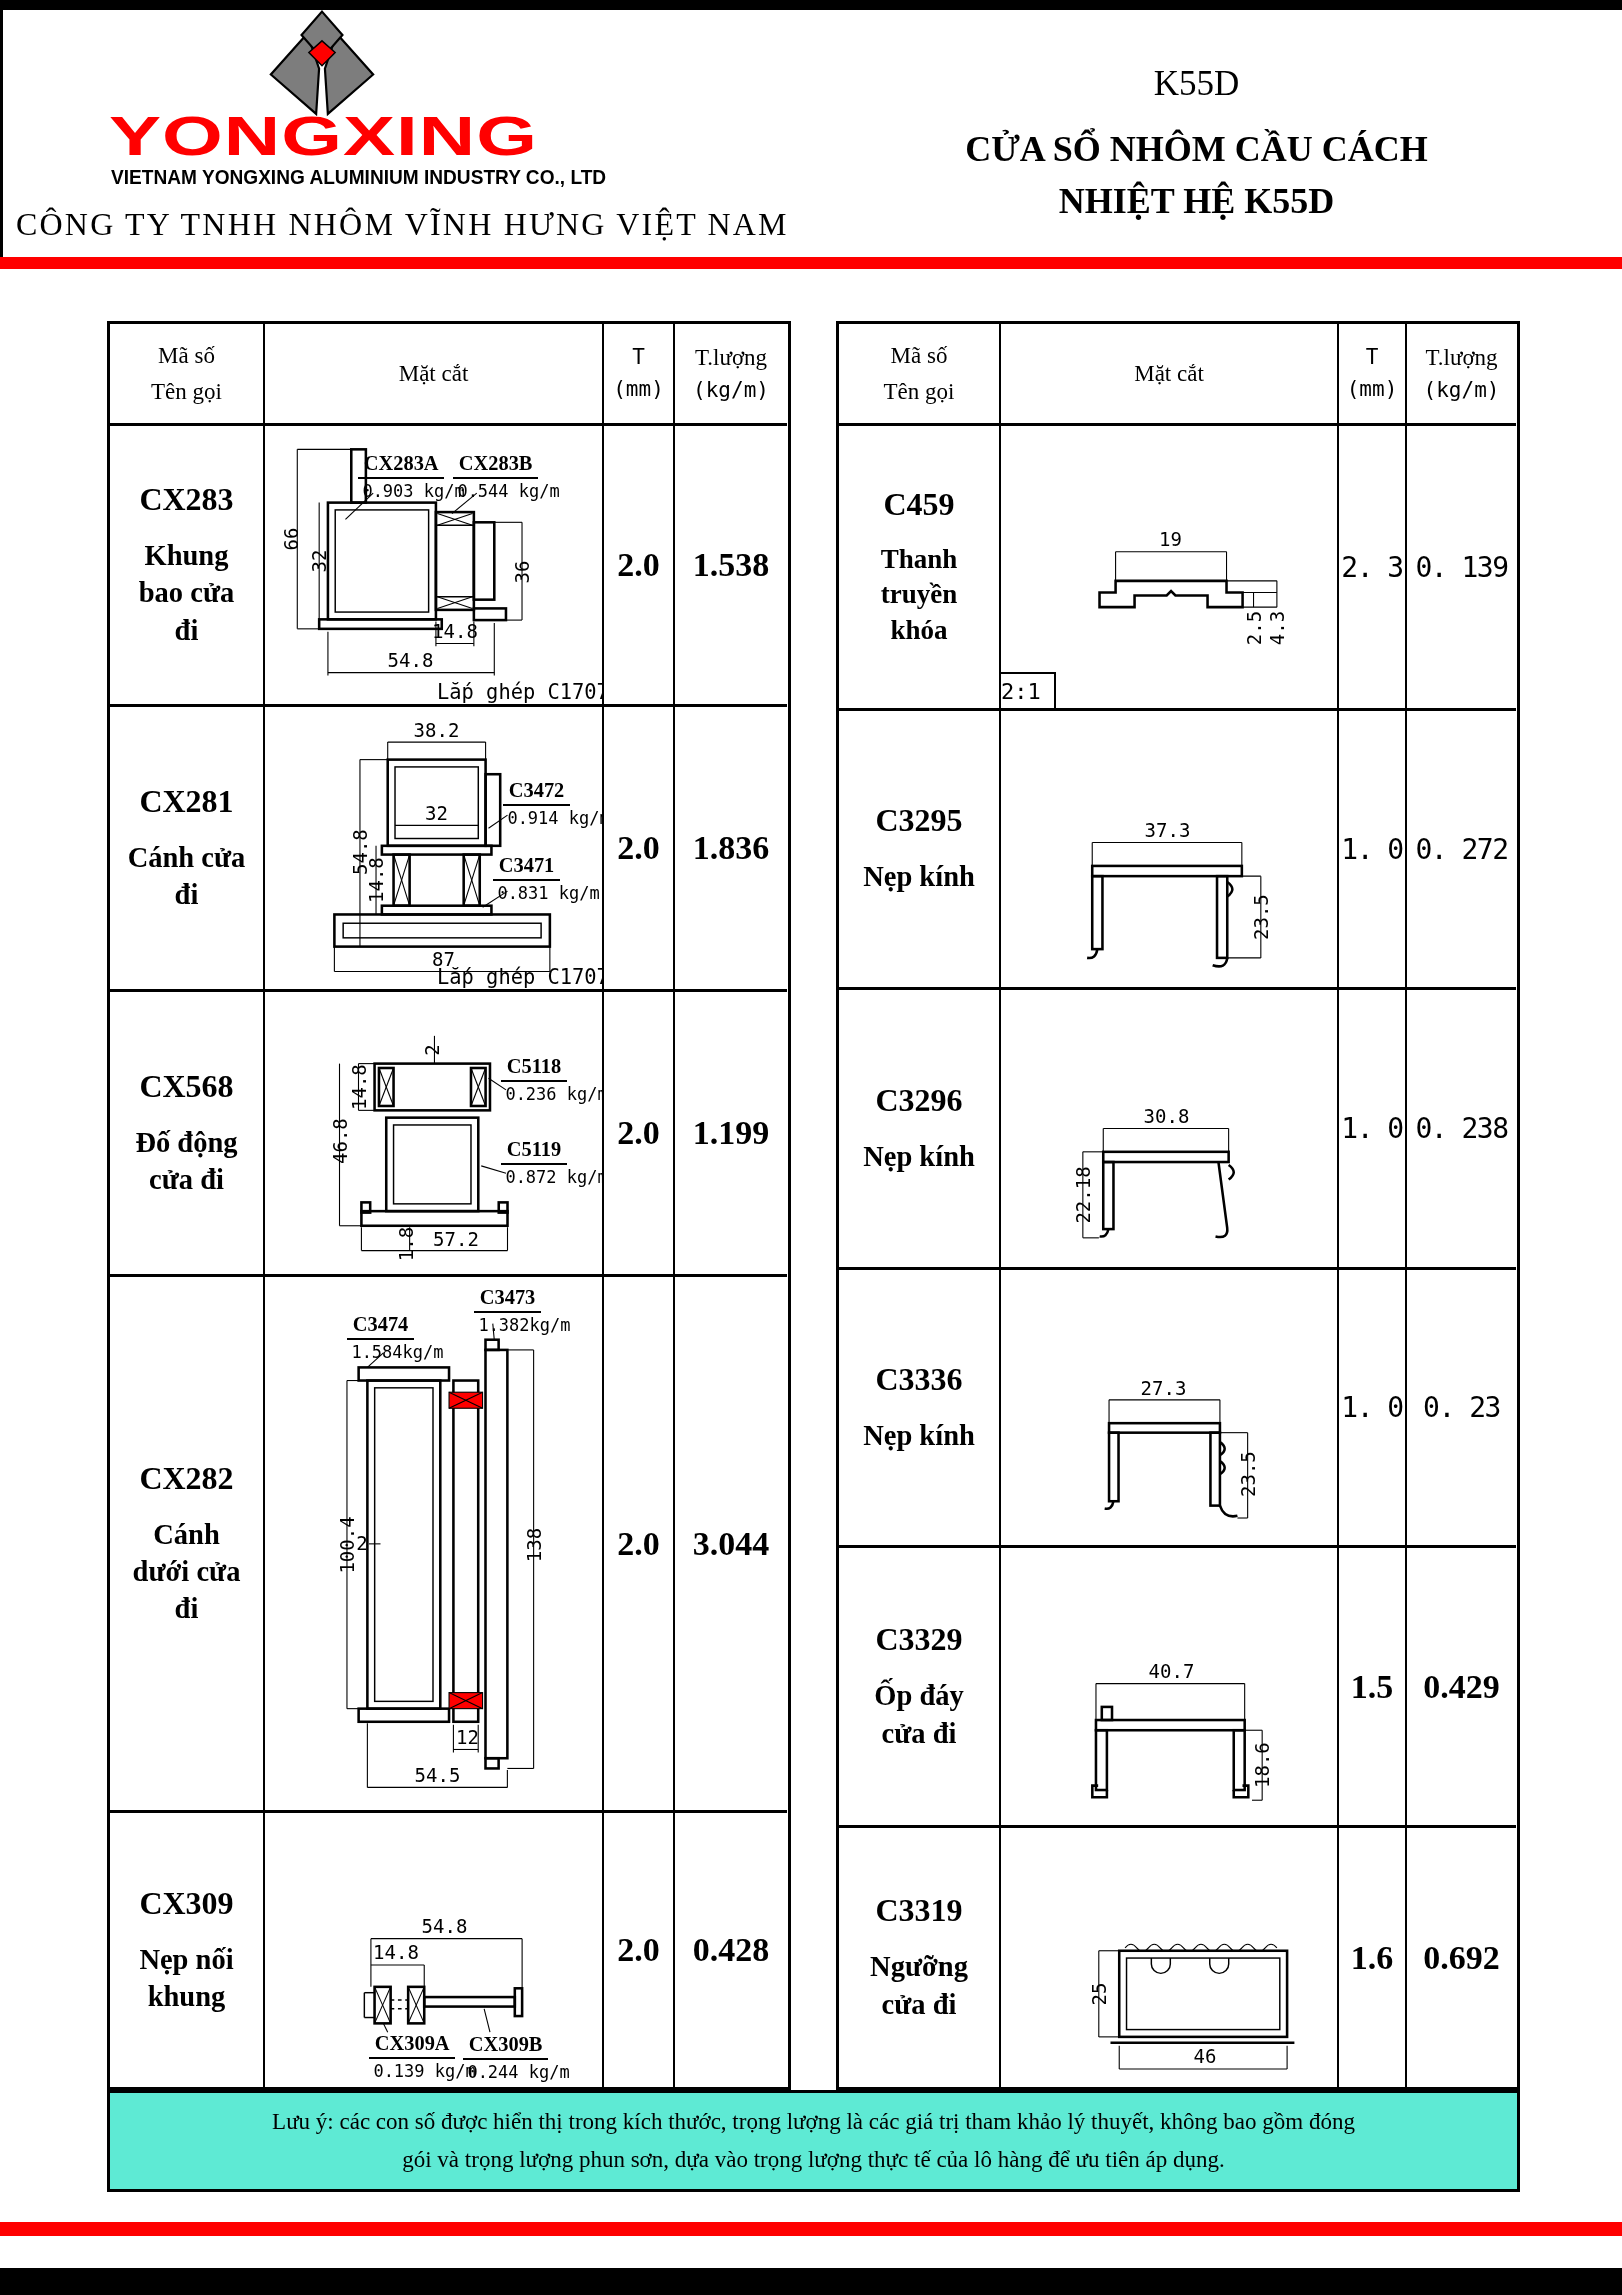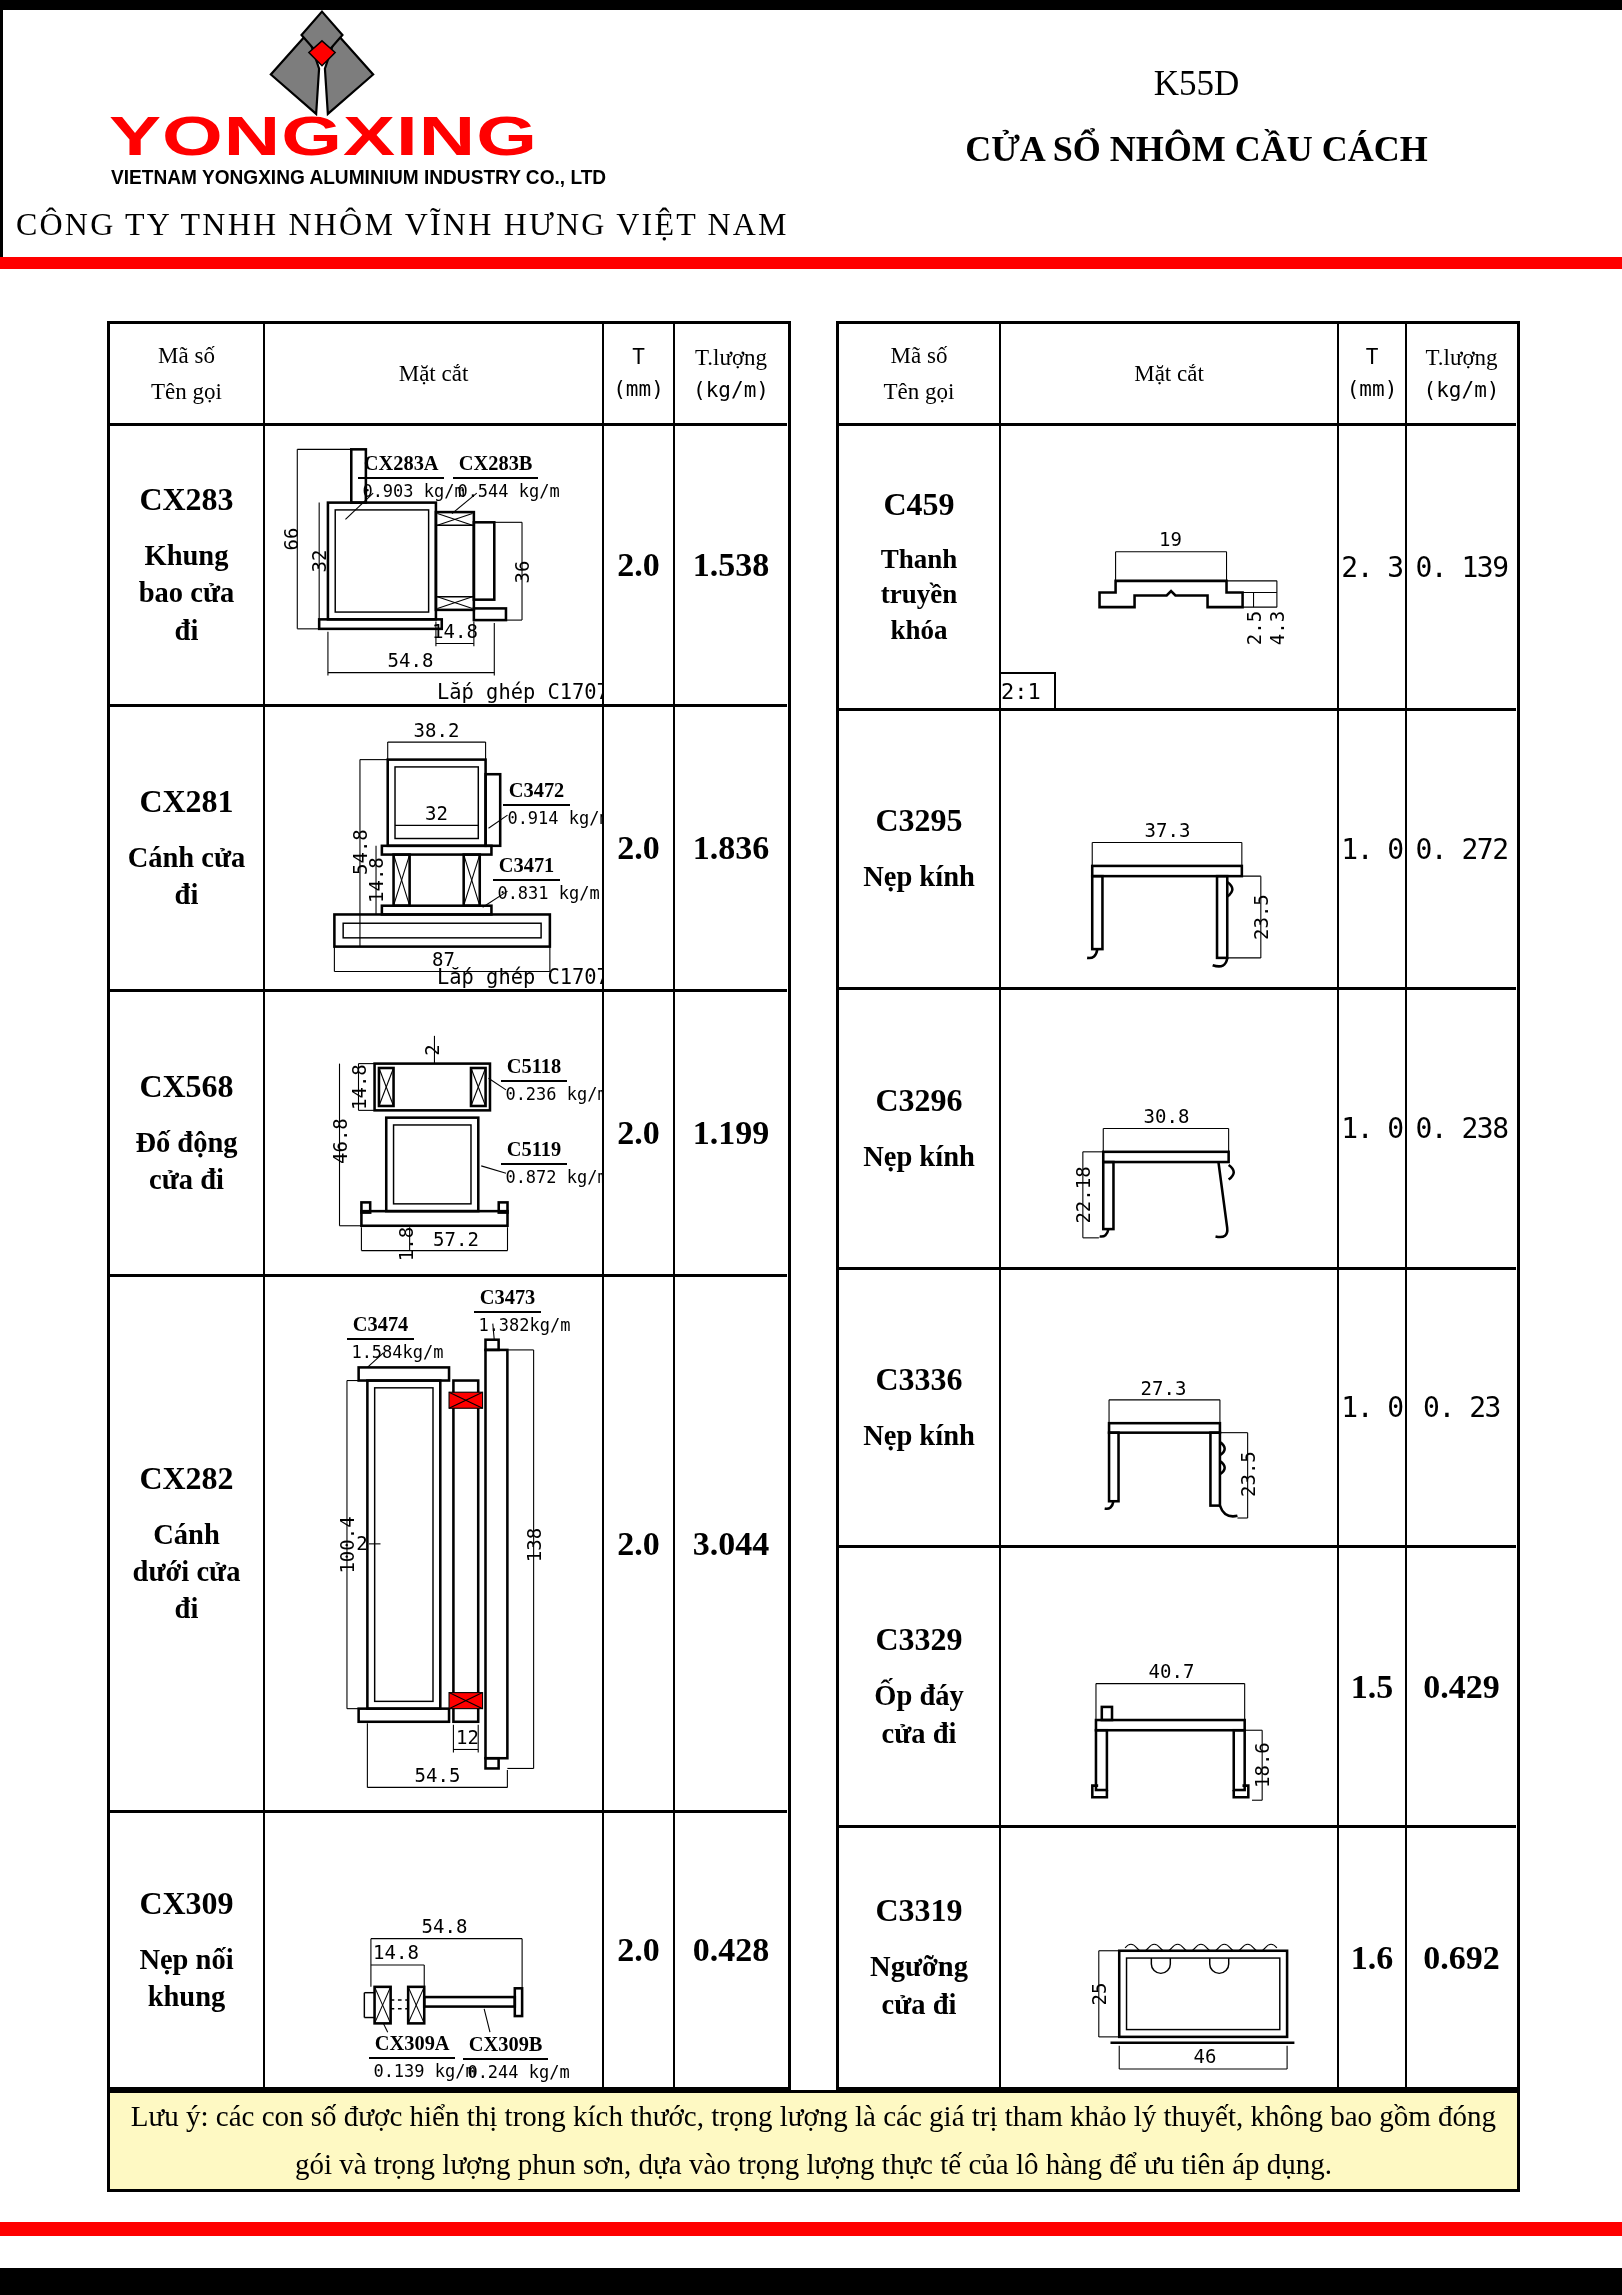--- a/index.html
+++ b/index.html
@@ -51,21 +51,21 @@
   .co{position:absolute;}
   .cc{font-size:20.4px;font-weight:bold;border-bottom:2.2px solid #000;padding:0 5.8px 2.2px 5.8px;width:max-content;}
   .cw{font-family:"DejaVu Sans Mono",monospace;font-size:17px;padding:2.2px 4.4px 0 4.4px;width:max-content;}
   .asmnote{position:absolute;font-family:"DejaVu Sans Mono",monospace;font-size:20.4px;white-space:nowrap;}
   .scalebox{position:absolute;left:0;bottom:0;width:53px;height:34px;border-top:2.2px solid #000;
             border-right:2.2px solid #000;display:flex;align-items:center;
             font-family:"DejaVu Sans Mono",monospace;font-size:22px;background:#fff;}
   
   #notebox{position:absolute;left:107px;top:2090px;width:1413px;height:102px;border:3.6px solid #000;
            box-sizing:border-box;display:flex;flex-direction:column;align-items:center;justify-content:center;
-           font-size:29px;line-height:1.65;text-align:center;background:#fef9c3;}
+           font-size:23px;line-height:1.65;text-align:center;background:#5eead4;}
 </style>
 </head>
 <body>
 
 <div id="page">
 
   <div class="bar" style="top:0;height:9.5px;background:#000;"></div>
   <div class="abs" style="left:0;top:0;width:2.9px;height:269px;background:#000;"></div>
   <div class="bar" style="top:257px;height:12.4px;background:#ff0000;"></div>
   <div class="bar" style="top:2222px;height:14px;background:#ff0000;"></div>
@@ -77,20 +77,21 @@
     <polygon points="78,2 106,34 78,66 50,34" fill="#7d7d7d" stroke="#000" stroke-width="3"></polygon>
     <polygon points="78,42 96,58 78,76 60,58" fill="#ff0000" stroke="#000" stroke-width="2"></polygon>
   </svg>
   <div id="yx-word">YONGXING</div>
   <div id="yx-sub">VIETNAM YONGXING ALUMINIUM INDUSTRY CO., LTD</div>
   <div id="company-vn">CÔNG TY TNHH NHÔM VĨNH HƯNG VIỆT NAM</div>
 
   <div id="hdr-right">
     <div id="doc-code">K55D</div>
     <div class="doc-title">CỬA SỔ NHÔM CẦU CÁCH</div>
+    <div class="doc-title">NHIỆT HỆ K55D</div>
   </div>
 
   <div class="tbl" id="tblL">
 
     <div class="c hcell">
       <div>Mã số</div>
       <div>Tên gọi</div>
     </div>
     <div class="c hcell">
       <div>Mặt cắt</div>

